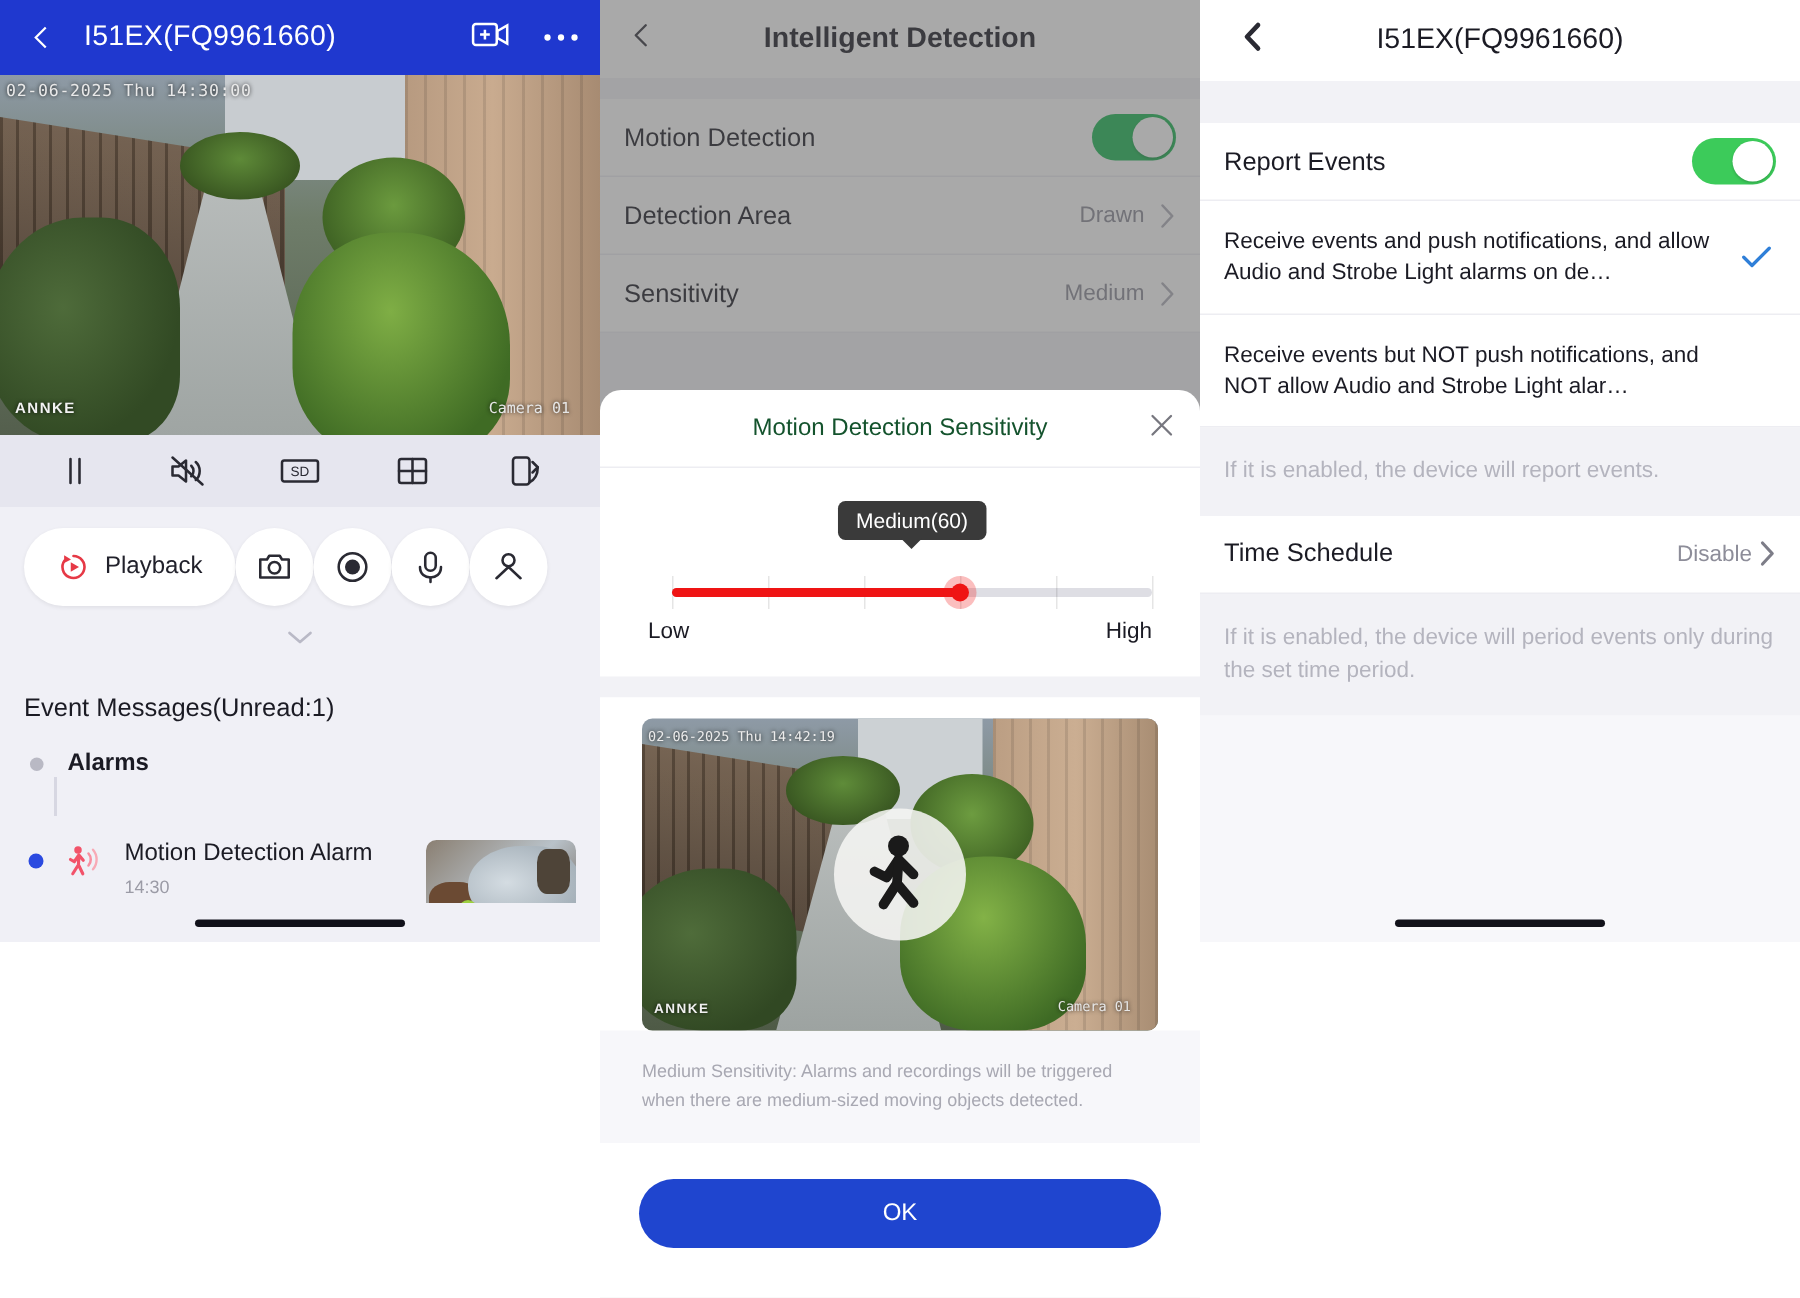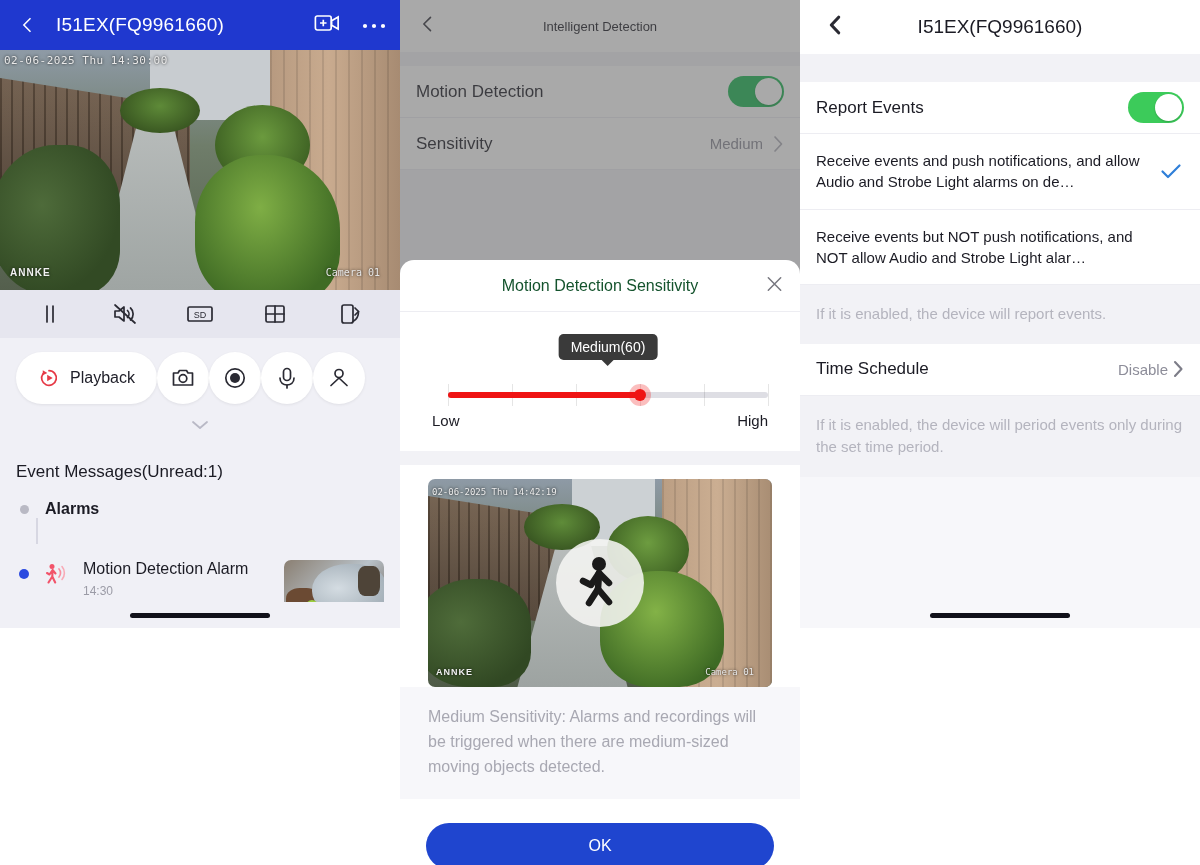--- a/index.html
+++ b/index.html
@@ -133,21 +133,21 @@
   }
 
   
   .p2 { background:#ffffff; }
   .p2-base { position:absolute; inset:0; background:#ffffff; }
   .p2-header {
     height:52px; display:flex; align-items:center; justify-content:center;
     position:relative; background:#ffffff;
   }
   .p2-back { position:absolute; left:18px; top:50%; transform:translateY(-50%); }
-  .p2-title { font-size:13px; color:#1b1b24; }
+  .p2-title { font-size:19px; color:#1b1b24;font-weight:bold; }
   .p2-gap { height:14px; background:#f2f2f6; }
   .p2-row {
     height:52px; display:flex; align-items:center; padding:0 16px;
     border-bottom:1px solid #ededf2; background:#ffffff;
   }
   .p2-row-label { font-size:17px; color:#1b1b24; }
   .p2-row-right { margin-left:auto; display:flex; align-items:center; gap:10px; }
   .p2-row-val { font-size:15px; color:#8d8d99; }
   .toggle {
     width:56px; height:31px; border-radius:16px; background:#1db954; position:relative;
@@ -226,21 +226,21 @@
   .pv-brand { position:absolute; left:8px; bottom:10px; color:#f0f0f0; font-size:9px;
     font-weight:bold; letter-spacing:1px; text-shadow:0 0 3px rgba(0,0,0,.8); }
   .pv-cam { position:absolute; right:18px; bottom:10px; color:#e6e6e6; font-size:9px;
     font-family:"DejaVu Sans Mono", monospace; text-shadow:0 0 3px rgba(0,0,0,.8); }
   .pv-badge {
     position:absolute; left:50%; top:50%; transform:translate(-50%,-50%);
     width:88px; height:88px; border-radius:50%; background:rgba(245,245,243,.88);
     display:flex; align-items:center; justify-content:center;
   }
   .desc {
-    font-size:16px; color:#a8a8b2; line-height:1.55; padding:18px 28px 20px 28px;
+    font-size:12px; color:#a8a8b2; line-height:1.55; padding:18px 28px 20px 28px;
     background:#f7f7fa;
   }
   .ok-wrap { padding:24px 26px 0 26px; background:#ffffff; }
   .ok-btn {
     height:46px; background:#1f45cf; border-radius:23px; color:#ffffff;
     font-size:16px; display:flex; align-items:center; justify-content:center;
   }
 
   
   .p3 { background:#f7f7fa; }
@@ -450,20 +450,29 @@
 
       <div class="p2-row">
         <span class="p2-row-label">Motion Detection</span>
         <span class="p2-row-right">
           <span class="toggle">
               <span class="knob"></span>
             </span>
         </span>
       </div>
 
+      <div class="p2-row">
+        <span class="p2-row-label">Detection Area</span>
+        <span class="p2-row-right">
+          <span class="p2-row-val">Drawn</span>
+          <svg width="11" height="18" viewBox="0 0 11 18">
+            <path d="M2 2 L8.5 9 L2 16" fill="none" stroke="#b0b0ba" stroke-width="1.7" stroke-linecap="round" stroke-linejoin="round"></path>
+          </svg>
+        </span>
+      </div>
 
       <div class="p2-row">
         <span class="p2-row-label">Sensitivity</span>
         <span class="p2-row-right">
           <span class="p2-row-val">Medium</span>
           <svg width="11" height="18" viewBox="0 0 11 18">
             <path d="M2 2 L8.5 9 L2 16" fill="none" stroke="#b0b0ba" stroke-width="1.7" stroke-linecap="round" stroke-linejoin="round"></path>
           </svg>
         </span>
       </div>

